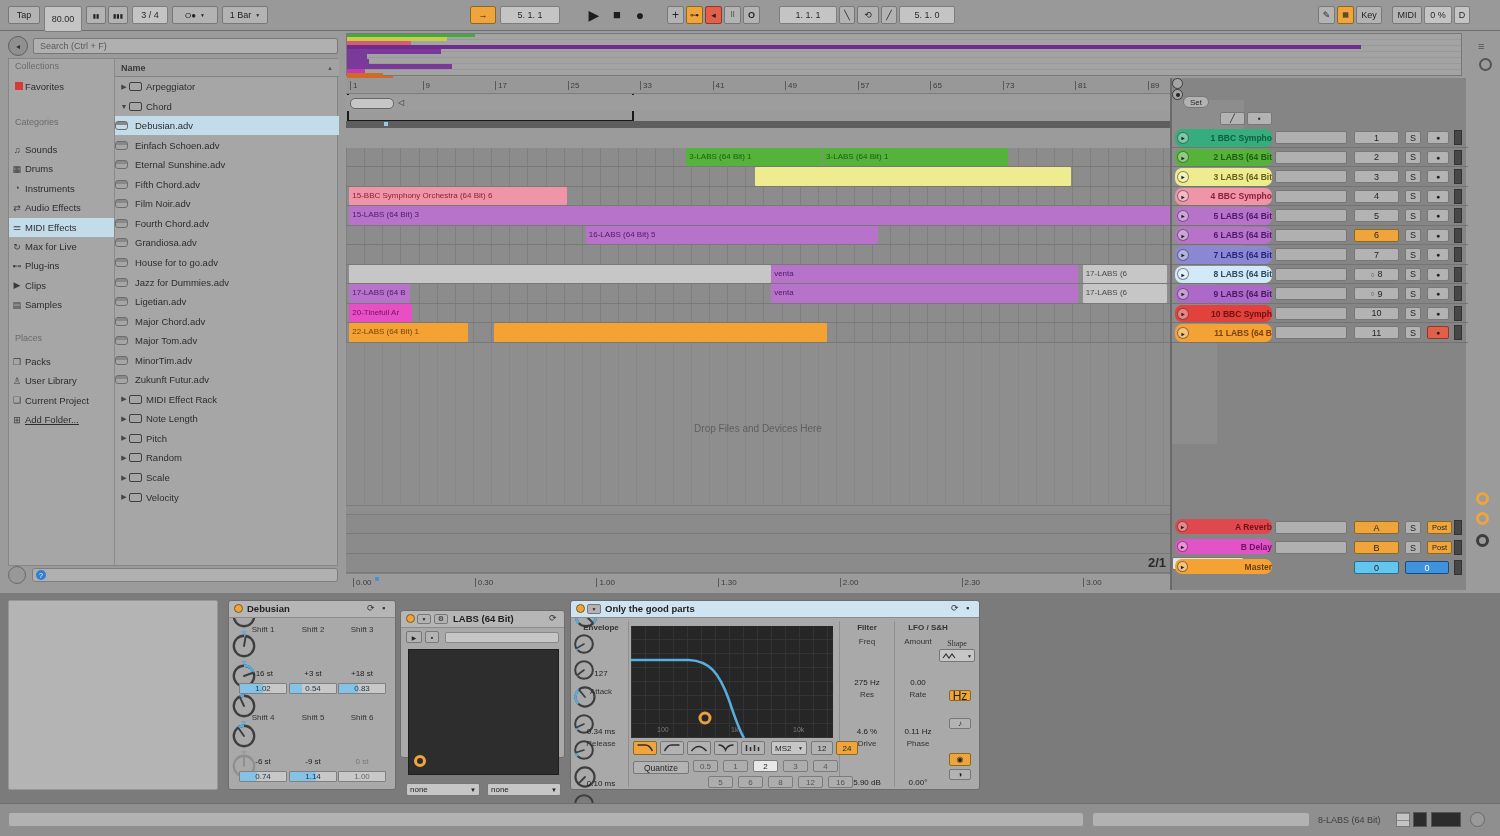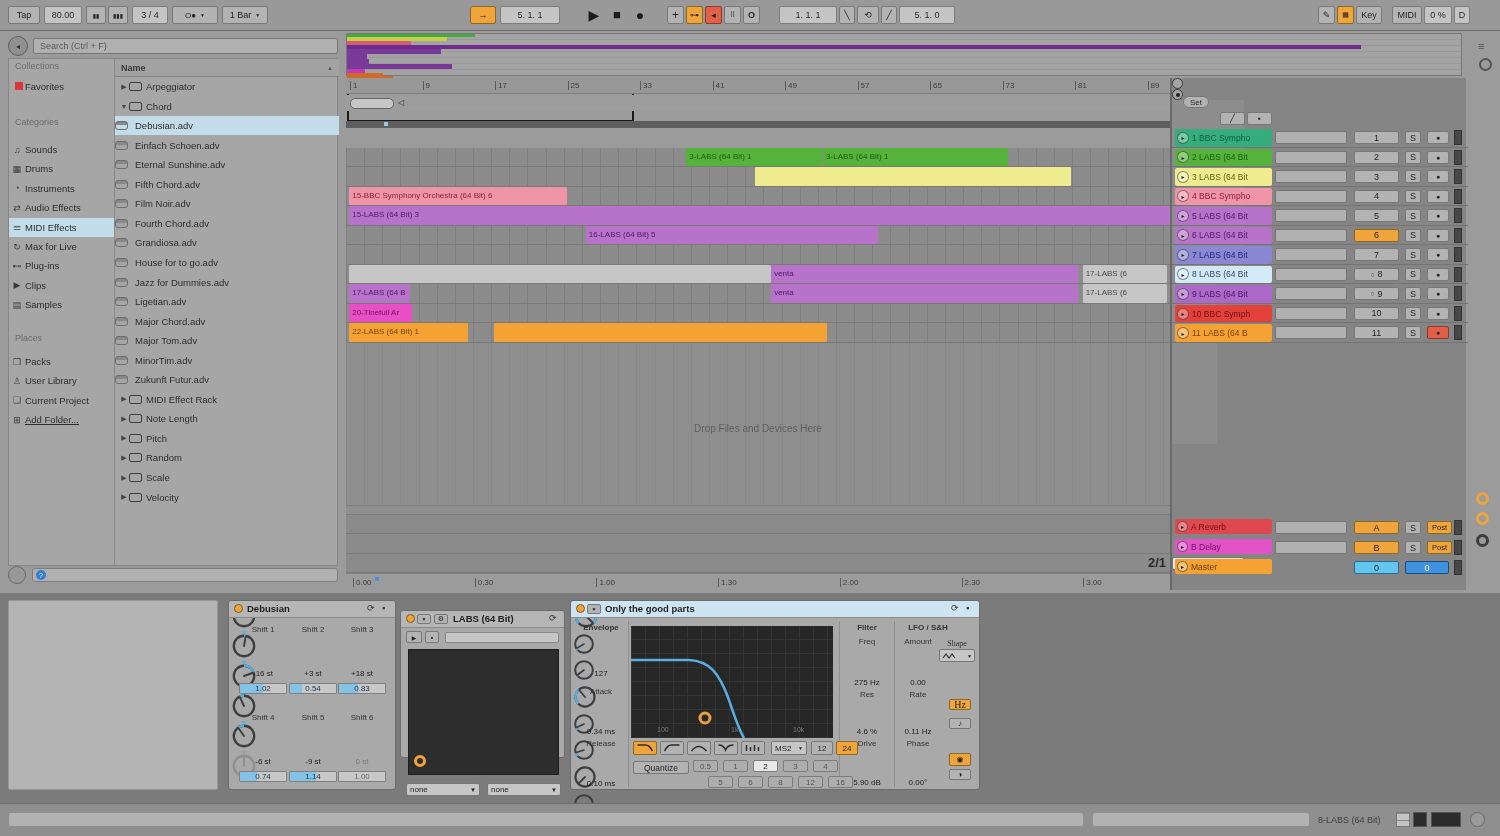--- a/index.html
+++ b/index.html
@@ -20,21 +20,21 @@
   .fold-ic{width:10px;font-size:7px;color:#444;text-align:center;flex:none;}
   .doc{width:13px;height:9px;border:1px solid #3f3f3f;border-radius:2px;margin-right:4px;flex:none;box-sizing:border-box;}
   .doc.dev{background:linear-gradient(#888 0 3px,transparent 3px);}
   .crow{position:absolute;left:0;width:824px;height:19.53px;background:#8c8c8c;
         box-shadow:inset 0 -1px 0 #797979;
         background-image:repeating-linear-gradient(90deg,#7f7f7f 0 1px,transparent 1px 18.15px);}
   .clip{position:absolute;top:0;height:18.5px;font-size:8px;line-height:18px;padding-left:3px;
         white-space:nowrap;overflow:hidden;box-sizing:border-box;border-radius:1px;}
   .hrow{position:absolute;left:0;width:296px;height:19.53px;box-shadow:inset 0 -1px 0 #747474;}
   .chip{position:absolute;left:3px;top:1px;width:97px;height:17.5px;display:flex;align-items:center;
-        font-size:8.5px;font-weight:normal;border-radius:2px;white-space:nowrap;overflow:hidden;}
+        font-size:8.5px;font-weight:bold;border-radius:7px;white-space:nowrap;overflow:hidden;justify-content:space-between;}
   .pcirc{width:10px;height:10px;border-radius:50%;background:rgba(255,255,255,.35);border:1px solid rgba(0,0,0,.45);
          margin:0 3px 0 2px;flex:none;display:flex;align-items:center;justify-content:center;font-size:6px;color:#222;}
   .mtr{position:absolute;left:103px;top:3px;width:72px;height:13px;background:#b0b0b0;border:1px solid #767676;box-sizing:border-box;border-radius:2px;}
   .numb{position:absolute;left:182px;top:3px;width:45px;height:13px;}
   .sb{position:absolute;left:233px;top:3px;width:16px;height:13px;}
   .armb{position:absolute;left:255px;top:3px;width:22px;height:13px;font-size:7px;}
   .vmtr{position:absolute;left:282px;top:2px;width:8px;height:15px;background:#474747;border:1px solid #333;box-sizing:border-box;}
   .knv{position:absolute;font-size:8px;color:#222;text-align:center;white-space:nowrap;}
   .knl{position:absolute;font-size:8px;color:#333;text-align:center;white-space:nowrap;}
   .slider{position:absolute;height:11px;background:#c8c8c8;border:1px solid #808080;box-sizing:border-box;overflow:hidden;border-radius:1px;}
@@ -52,21 +52,21 @@
   .ring{position:absolute;border-radius:50%;box-sizing:border-box;}
   .tick{position:absolute;font-size:8px;color:#3c3c3c;border-left:1px solid #5a5a5a;padding-left:2px;line-height:9px;}
 </style>
 </head>
 <body>
 
 <div id="app">
 
   <div class="ab" id="topbar" style="left:0;top:0;width:1500px;height:30px;background:#999;border-bottom:1px solid #6e6e6e;">
     <div class="btn" style="left:8px;top:6px;width:32px;height:18px;">Tap</div>
-    <div class="disp" style="left:44px;top:6px;width:38px;height:18px;">80.00</div>
+    <div class="disp" style="left:44px;top:6px;width:38px;height:26px;">80.00</div>
     <div class="btn" style="left:86px;top:6px;width:20px;height:18px;font-size:6px;">
         <span>▮▮</span>
       </div>
     <div class="btn" style="left:108px;top:6px;width:20px;height:18px;font-size:6px;">
         <span>▮▮▮</span>
       </div>
     <div class="disp" style="left:132px;top:6px;width:36px;height:18px;">3 / 4</div>
     <div class="btn" style="left:172px;top:6px;width:46px;height:18px;gap:4px;">
         <span style="font-size:8px;">O●</span>
         <span style="font-size:5px;">▼</span>
@@ -822,21 +822,21 @@
     <div class="btn" style="left:62px;top:160px;width:56px;height:13px;font-size:8.5px;">Quantize</div>
     <div class="knl" style="left:272px;top:22px;width:48px;text-align:center;font-weight:bold;">Filter</div>
     <div class="knl" style="left:327px;top:22px;width:60px;font-weight:bold;">LFO / S&amp;H</div>
     <div class="knl" style="left:368px;top:38px;width:36px;text-align:center;font-family:Liberation Serif, serif;">Shape</div>
     <div class="ab f" style="left:368px;top:48px;width:36px;height:13px;background:#c6c6c6;border:1px solid #777;box-sizing:border-box;border-radius:2px;justify-content:space-between;padding:0 2px;">
       <svg width="16" height="8" viewBox="0 0 16 8">
           <path d="M1,6 L4,2 L7,6 L10,2 L13,6" stroke="#333" stroke-width="1.2" fill="none"></path>
         </svg>
       <span style="font-size:5px;">▼</span>
       </div>
-    <div class="btn orange" style="left:378px;top:98px;width:22px;height:11px;font-size:10px;font-family:Liberation Serif, serif;">Hz</div>
+    <div class="btn orange" style="left:378px;top:89px;width:22px;height:11px;font-size:12px;">Hz</div>
     <div class="btn" style="left:378px;top:117px;width:22px;height:11px;font-size:8px;">
         <span>♪</span>
       </div>
     <div class="btn orange" style="left:378px;top:152px;width:22px;height:13px;font-size:8px;">
         <span>◉</span>
       </div>
     <div class="btn" style="left:378px;top:168px;width:22px;height:11px;font-size:8px;">
         <span>◑</span>
       </div>
   <div style="left: 15px; top: 36px; width: 30px; height: 30px;"><svg width="30" height="30" viewBox="-22 -22 44 44">

